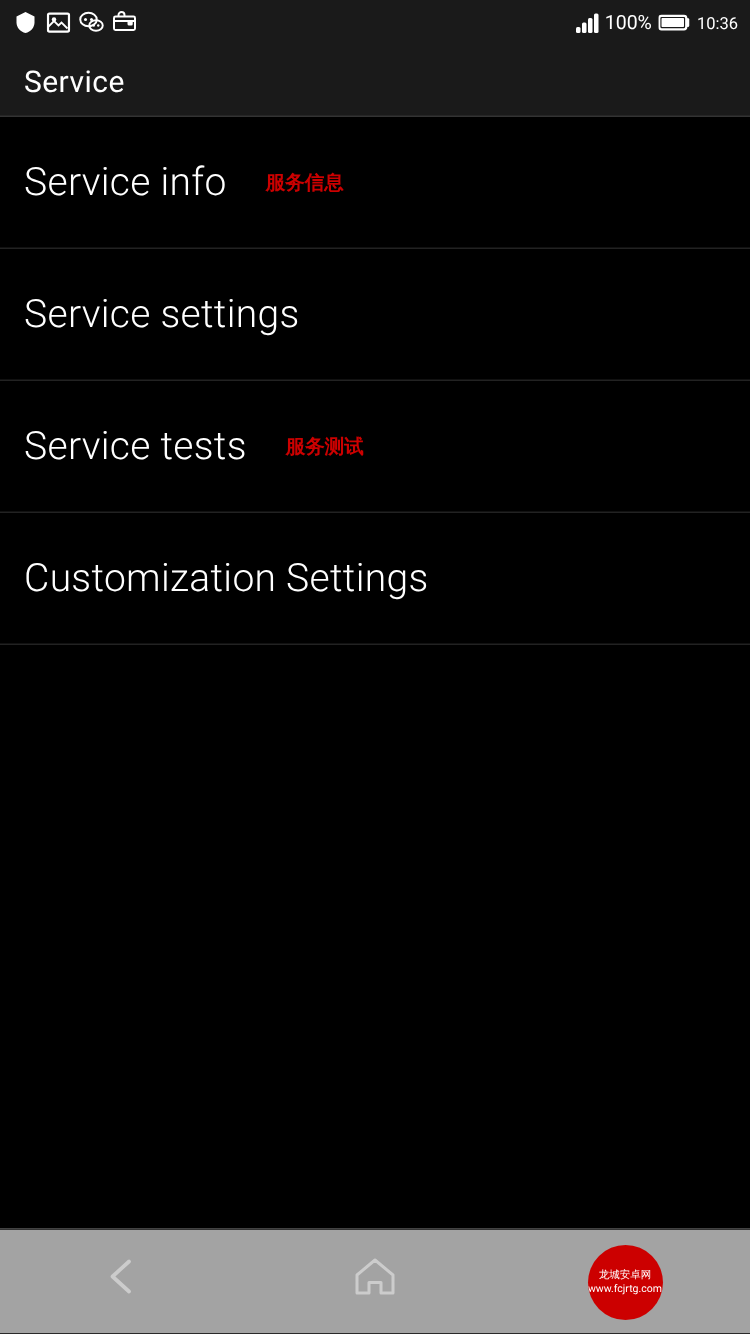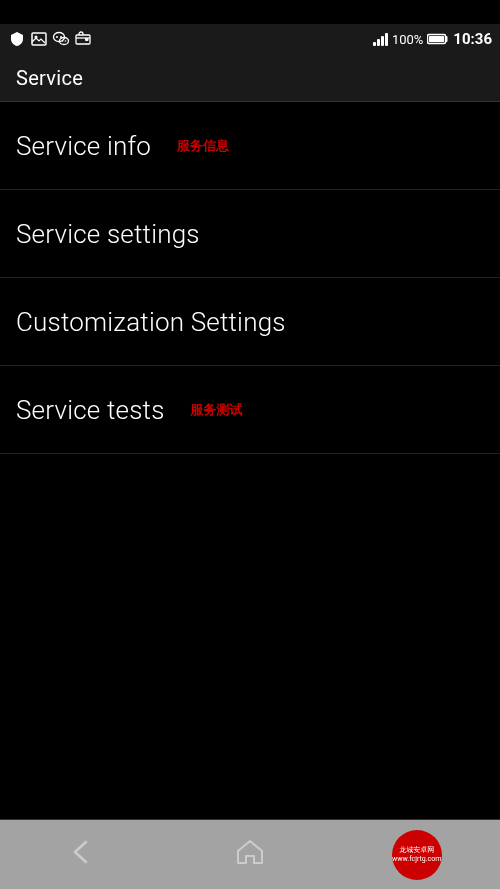--- a/index.html
+++ b/index.html
@@ -21,21 +21,20 @@
     
     .status-bar {
       width: 100%;
       height: 30px;
       background: #1a1a1a;
       display: flex;
       align-items: center;
       justify-content: space-between;
       padding: 0 8px;
       position: relative;
-      margin-top: 24px;
     }
 
     .status-bar-left {
       display: flex;
       align-items: center;
       gap: 4px;
     }
 
     .status-bar-right {
       display: flex;
@@ -219,48 +218,48 @@
     </div>
     <span>100%</span>
 
     <span class="battery-icon">
       <svg width="22" height="12" viewBox="0 0 22 12" fill="none">
         <rect x="0.5" y="1.5" width="18" height="9" rx="1.5" stroke="white" stroke-width="1.5"></rect>
         <rect x="2" y="3" width="15" height="6" rx="0.5" fill="white"></rect>
         <path d="M19.5 4v4" stroke="white" stroke-width="2" stroke-linecap="round"></path>
       </svg>
     </span>
-    <span style="font-size:15px;font-weight:700;">10:36</span>
+    <span style="font-size:11px;font-weight:400;">10:36</span>
   </div>
 </div>
 
 <div class="title-bar">
   <span class="title-text">Service</span>
 </div>
 
 <div class="menu-list">
 
   <div class="menu-item">
     <span class="menu-item-label">Service info</span>
     <span class="menu-item-badge">服务信息</span>
   </div>
 
   <div class="menu-item">
     <span class="menu-item-label">Service settings</span>
     <span class="menu-item-badge"></span>
   </div>
 
   <div class="menu-item">
+    <span class="menu-item-label">Service tests</span>
+    <span class="menu-item-badge">服务测试</span>
+  </div>
+
+  <div class="menu-item">
     <span class="menu-item-label">Customization Settings</span>
     <span class="menu-item-badge"></span>
-  </div>
-
-  <div class="menu-item">
-    <span class="menu-item-label">Service tests</span>
-    <span class="menu-item-badge">服务测试</span>
   </div>
 
 </div>
 
 <div class="bottom-nav">
   <div class="nav-btn">
     <span class="nav-icon">
       <svg width="30" height="26" viewBox="0 0 30 26" fill="none">
         <path d="M18 3L7 13l11 10" stroke="#ccc" stroke-width="2.5" stroke-linecap="round" stroke-linejoin="round"></path>
       </svg>

